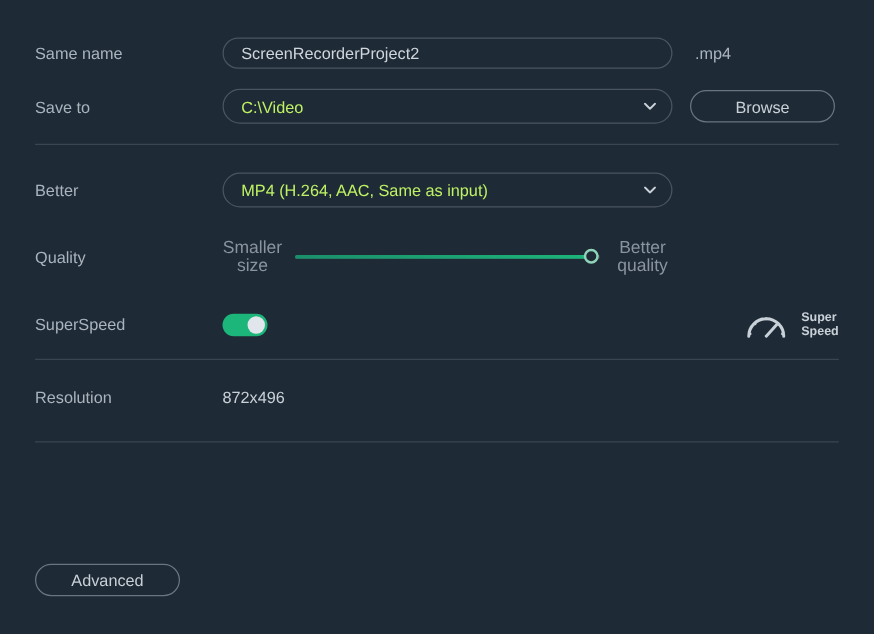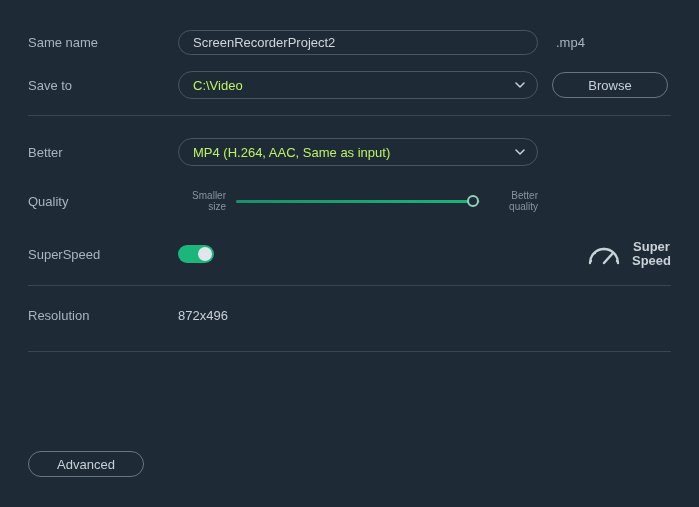--- a/index.html
+++ b/index.html
@@ -102,24 +102,24 @@
     margin: 14px 0 22px 0;
   }
   .slider-wrap {
     display: flex;
     align-items: center;
     gap: 10px;
     width: 360px;
     justify-content: center;
   }
   .slider-label {
-    font-size: 10px;
+    font-size: 14px;
     color: #8a94a0;
     line-height: 1.1;
-    text-align: right;
+    text-align: center;
     width: 48px;
   }
   .slider-track {
     flex: 1;
     height: 3px;
     background: #3a4550;
     position: relative;
     border-radius: 2px;
   }
   .slider-fill {
@@ -158,24 +158,24 @@
     background: #e0e6ec;
   }
   .ss-indicator {
     margin-left: auto;
     display: flex;
     align-items: center;
     gap: 10px;
     color: #c8d0d8;
   }
   .ss-text {
-    font-size: 13px;
+    font-size: 10px;
     font-weight: 600;
     line-height: 1.1;
-    text-align: center;
+    text-align: left;
   }
   .bottom-bar {
     position: absolute;
     left: 28px;
     right: 28px;
     bottom: 30px;
     display: flex;
     align-items: center;
     gap: 30px;
   }

